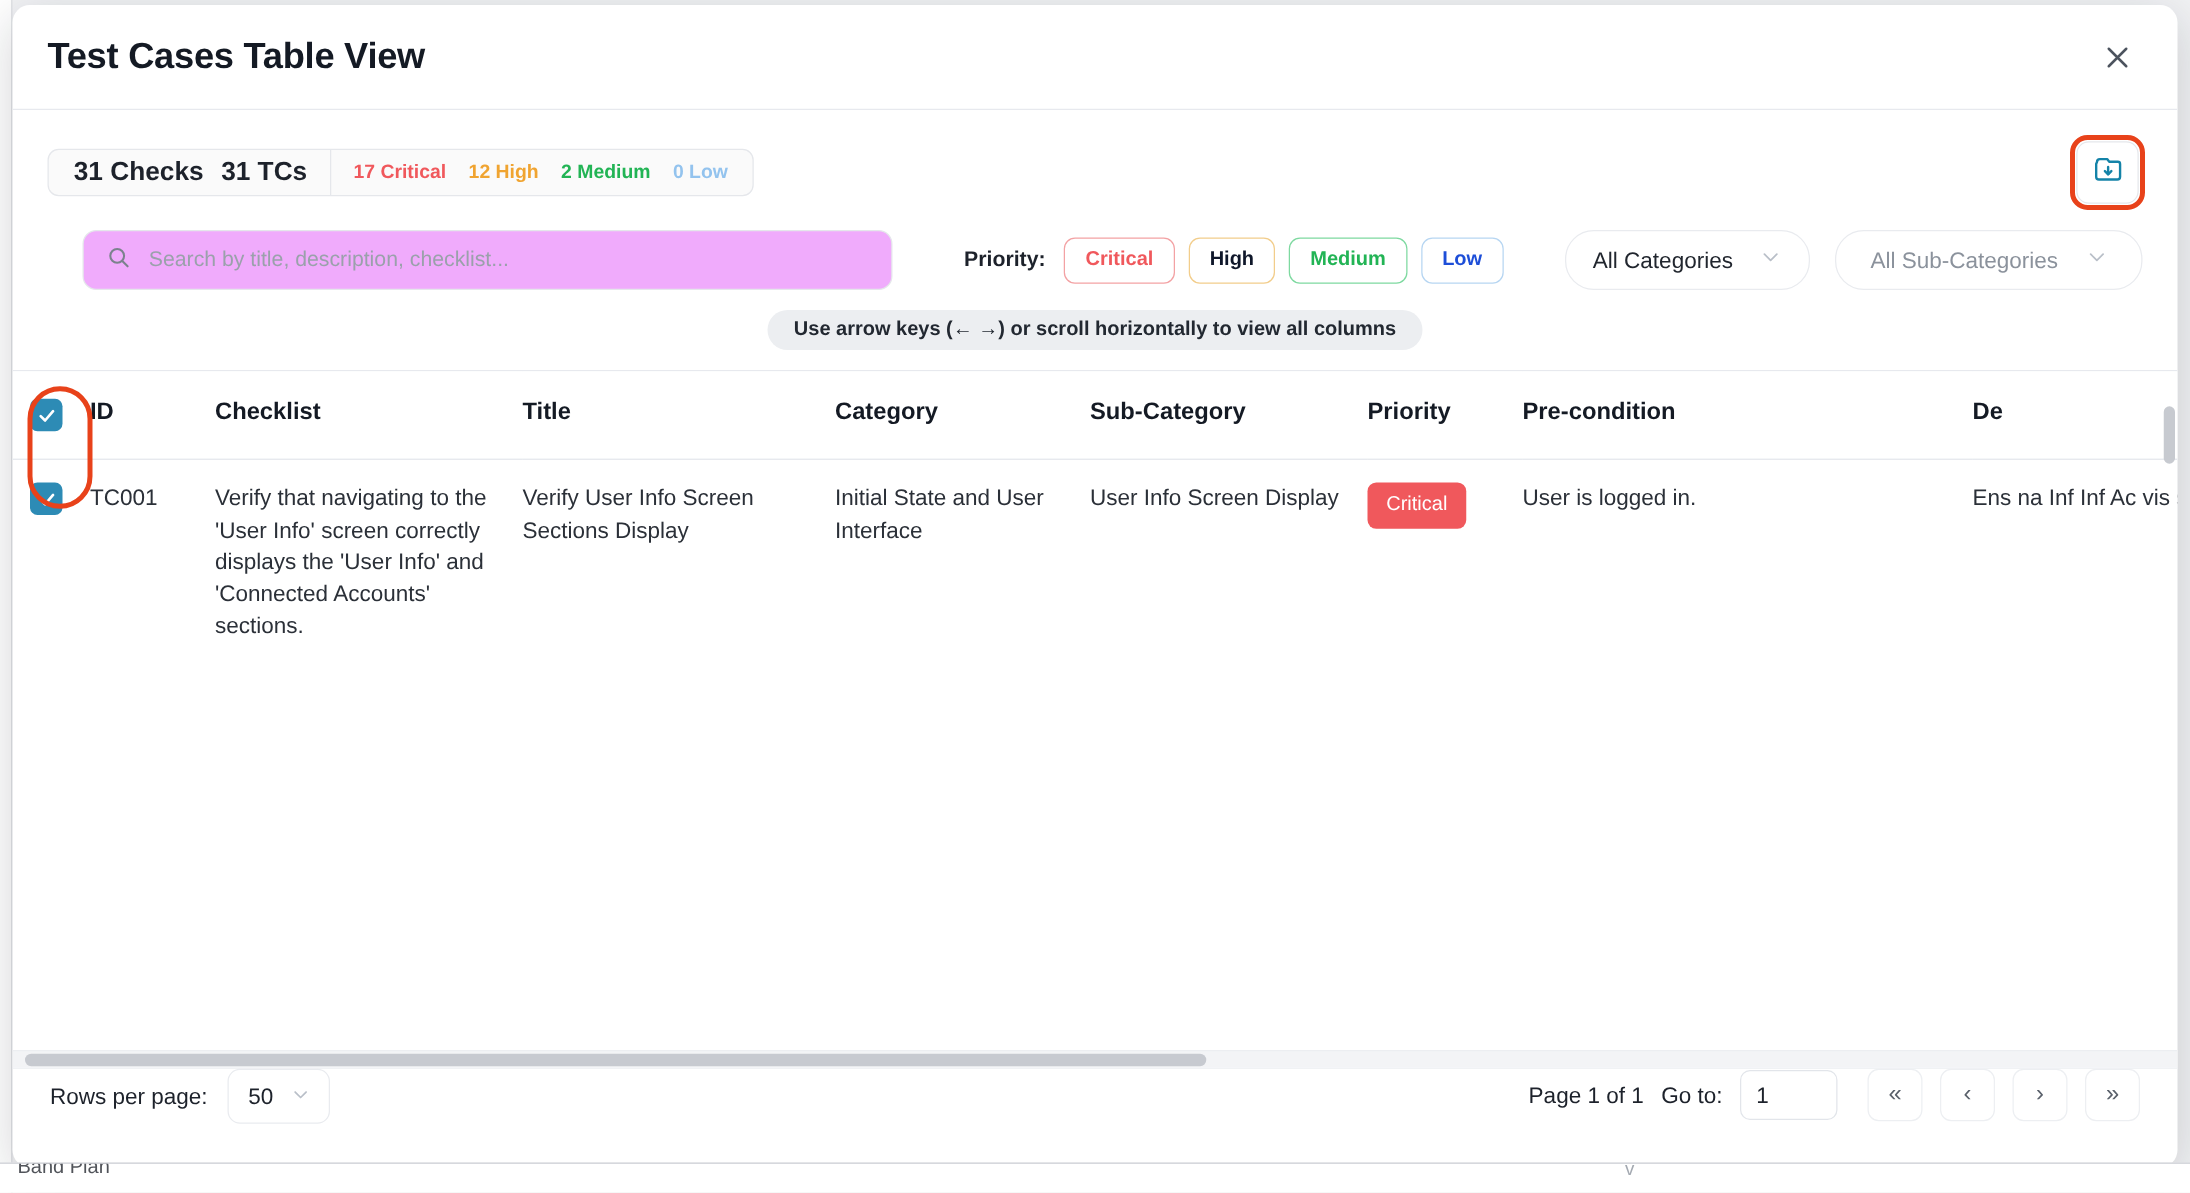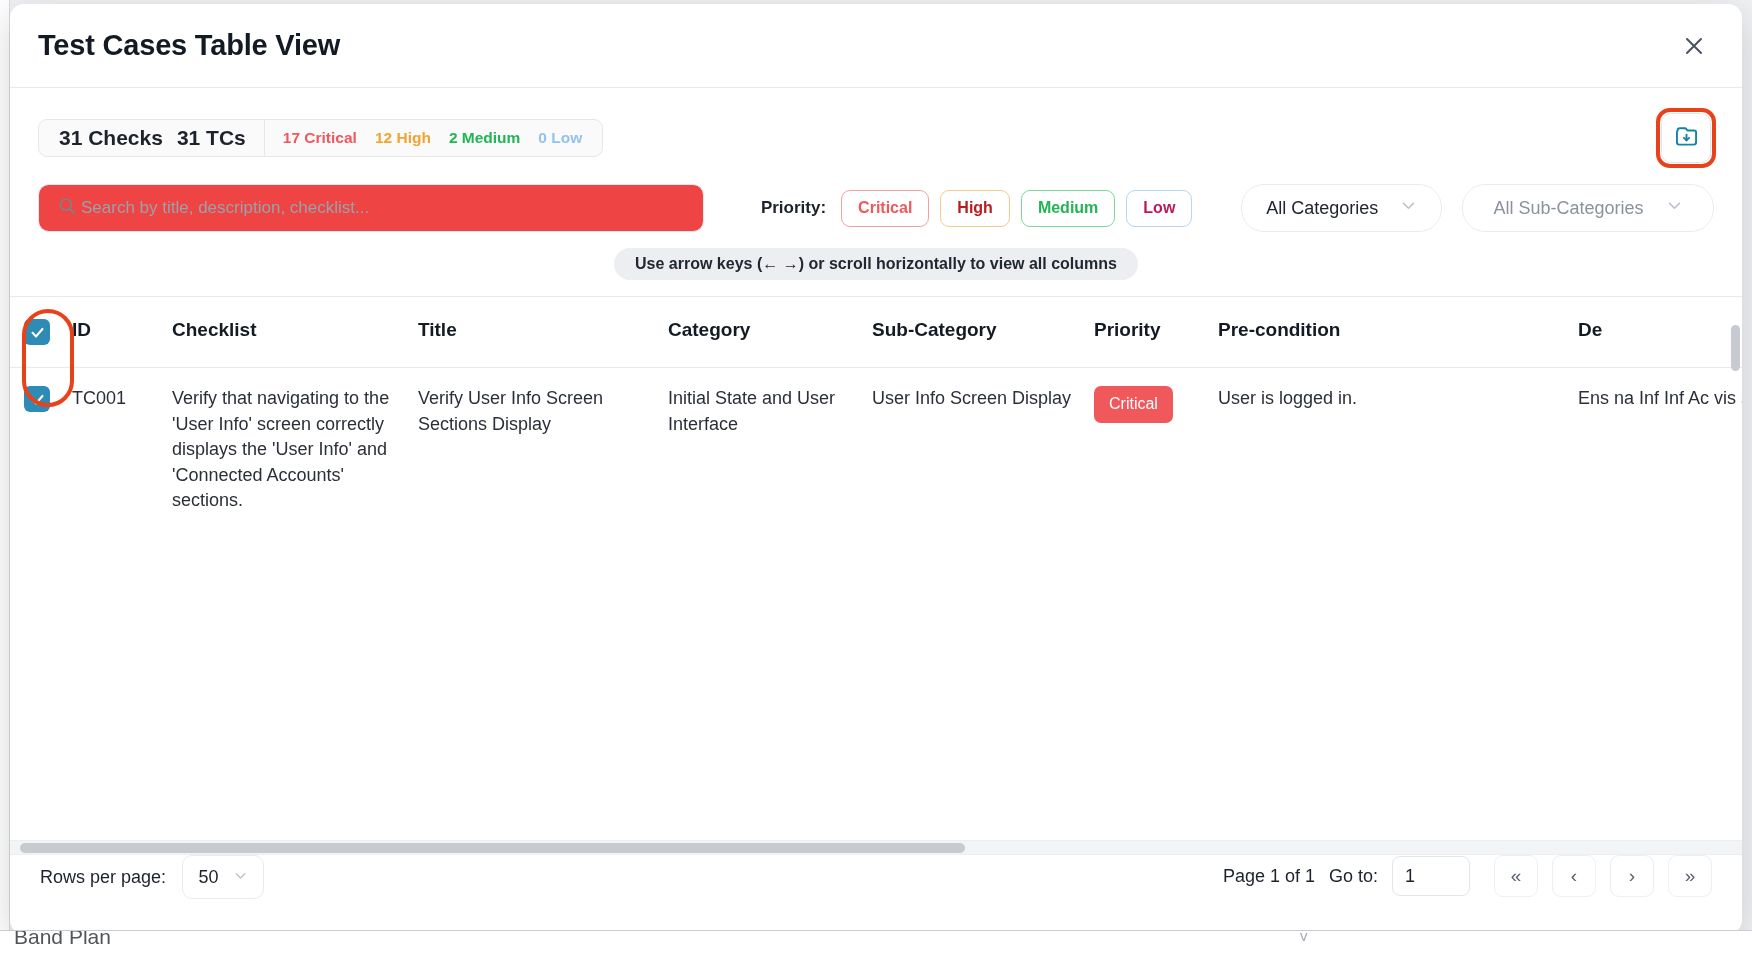--- a/index.html
+++ b/index.html
@@ -17,21 +17,21 @@
     position:absolute; left:0; top:0; width:10px; height:954px;
     background:#ffffff; border-right:1px solid #d9dbe0;
   }
   .underlay-bottom {
     position:absolute; left:0; bottom:0; width:1752px; height:24px;
     background:#ffffff; border-top:1px solid #c9ccd2;
     overflow:hidden;
   }
   .underlay-bottom .ghost {
     position:absolute; left:14px; top:-6px;
-    font-size:21px; color:#2b2f36; white-space:nowrap; opacity:.82;
+    font-size:16px; color:#2b2f36; white-space:nowrap; opacity:.82;
   }
   .underlay-bottom .ghost2 {
     position:absolute; left:1300px; top:-4px;
     font-size:15px; color:#7d8590; white-space:nowrap; opacity:.7;
   }
 
   
   .modal {
     position:absolute;
     left:10px; top:4px;
@@ -101,44 +101,44 @@
     border:4px solid #e8421a; border-radius:14px; pointer-events:none;
   }
 
   
   .filter-row {
     margin-top:18px;
     display:flex; align-items:center; gap:0;
   }
   .search-box {
     width:675px; height:48px;
-    border:1px solid #e5e7eb; border-radius:11px; background:#ef4444;
-    display:flex; align-items:center; gap:4px; padding:0 18px;
+    border:1px solid #e5e7eb; border-radius:11px; background:#f0abfc;
+    display:flex; align-items:center; gap:14px; padding:0 18px;margin-left:28px;
   }
   .search-box input {
     flex:1; border:none; outline:none; background:transparent;
     font-family:"Liberation Sans", sans-serif; font-size:17px; color:#2b3038;
   }
   .search-box input::placeholder { color:#9aa1ab; }
 
   .priority-group {
     display:flex; align-items:center; gap:11px;
     margin-left:57px;
   }
   .priority-label { font-size:17px; font-weight:bold; color:#1d222b; margin-right:4px; }
   .pri-btn {
     height:37px; padding:0 16px;
     border-radius:9px; background:#fff;
     display:flex; align-items:center; justify-content:center;
     font-size:16px; font-weight:bold; cursor:pointer;
   }
   .pri-critical { border:1.6px solid #f3a2a4; color:#f0585c; }
-  .pri-high     { border:1.6px solid #f2cd8b; color:#b91c1c; }
+  .pri-high     { border:1.6px solid #f2cd8b; color:#0f172a; }
   .pri-medium   { border:1.6px solid #7ed9a0; color:#22b455; }
-  .pri-low      { border:1.6px solid #b7d6f2; color:#be185d; }
+  .pri-low      { border:1.6px solid #b7d6f2; color:#1d4ed8; }
 
   .select-box {
     height:48px; border:1px solid #e9ebef; border-radius:23px; background:#fff;
     display:flex; align-items:center; justify-content:center; gap:22px;
     padding:0 20px; cursor:pointer; font-size:18px;
   }
   .sel-categories { width:203px; margin-left:49px; color:#21262e; }
   .sel-subcategories { width:255px; margin-left:20px; color:#8b929c; }
   .chev { color:#b9bfc8; flex:0 0 auto; }
 

